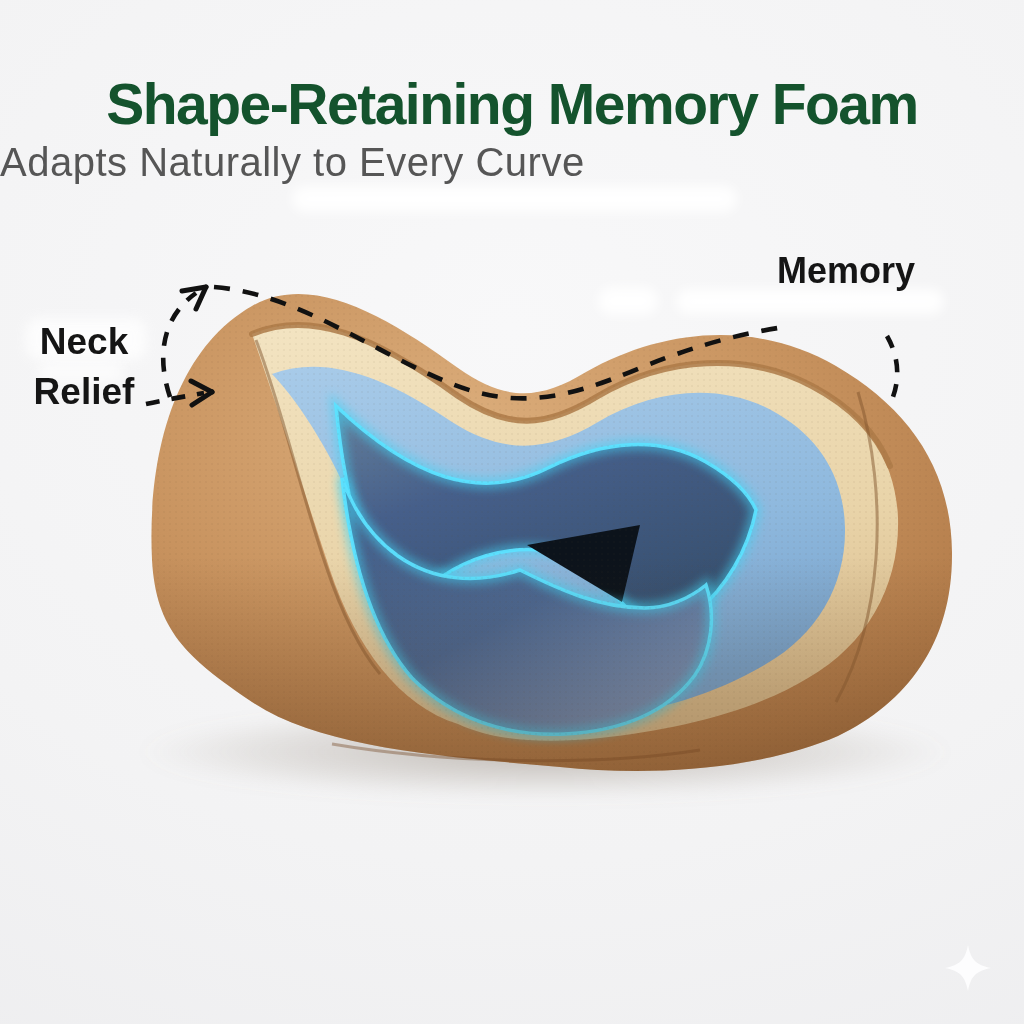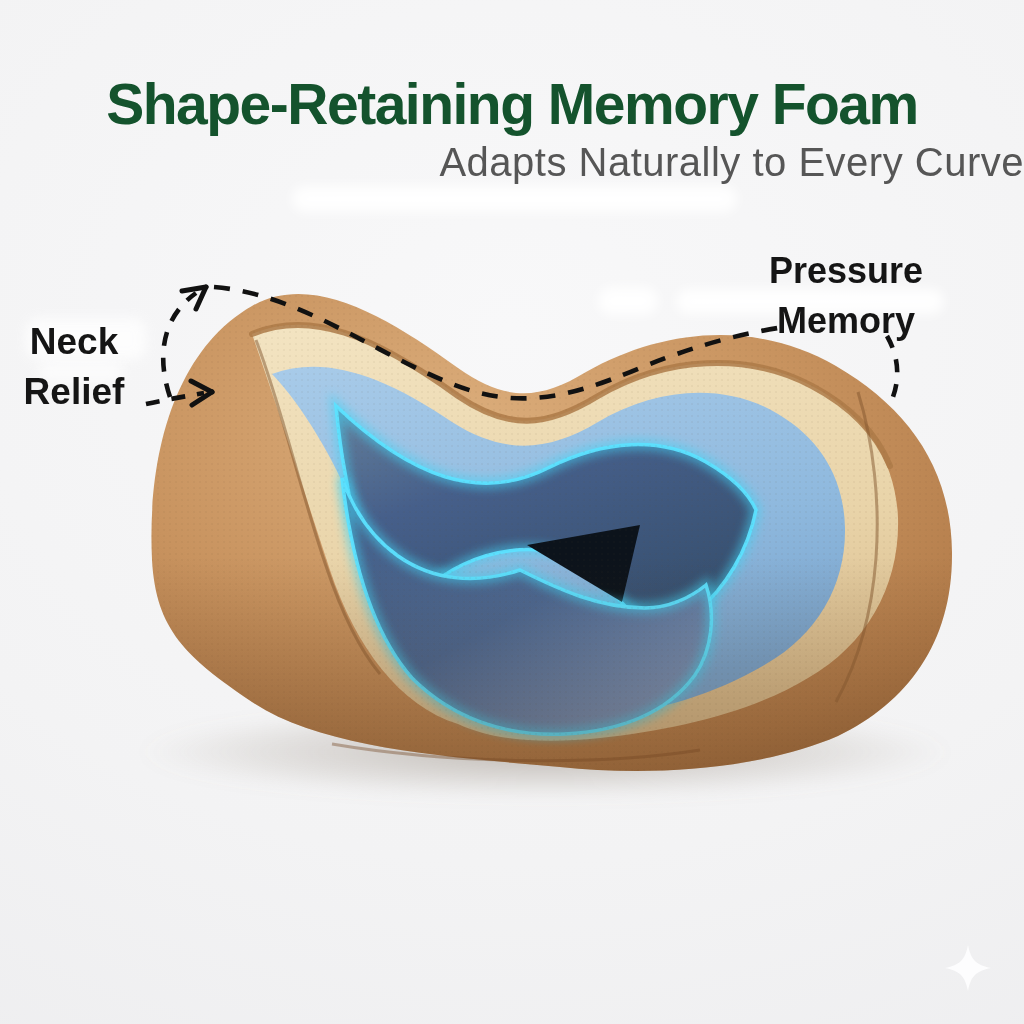--- a/index.html
+++ b/index.html
@@ -8,39 +8,39 @@
     font-family:"Liberation Sans",sans-serif;
     background:radial-gradient(120% 95% at 50% 32%, #f8f8f9 0%, #f3f3f4 55%, #ececee 100%);
   }
   .abs{position:absolute;}
   
   .title{
     left:0;top:71px;width:1024px;text-align:center;
     font-size:57px;font-weight:700;letter-spacing:-1.5px;color:#14532d;
   }
   .subtitle{
-    left:0;top:140px;width:1024px;text-align:right;
+    left:0;top:140px;width:1024px;text-align:left;
     font-size:40px;font-weight:400;letter-spacing:0.5px;color:#565656;
   }
   
   .ghost{
     background:rgba(255,255,255,0.92);
     filter:blur(6px);
     border-radius:14px;
   }
   .g1{left:292px;top:186px;width:445px;height:26px;}
   .g2{left:26px;top:318px;width:120px;height:42px;opacity:.85;}
   .g2b{left:38px;top:362px;width:86px;height:20px;opacity:.7;}
   .g3{left:676px;top:289px;width:268px;height:25px;}
   .g4{left:598px;top:287px;width:60px;height:28px;}
   
   .callout{
     font-weight:700;color:#151515;text-align:center;line-height:50px;
   }
-  .callout-left{left:18px;top:317px;width:112px;font-size:37px;}
+  .callout-left{left:28px;top:317px;width:112px;font-size:37px;}
   .callout-right{left:768px;top:246px;width:156px;font-size:36px;}
   
   svg.scene{left:0;top:0;}
   
   .logo{left:0;top:938px;width:180px;height:86px;}
   .sparkle{left:938px;top:938px;}
 </style>
 </head>
 <body>
 
@@ -262,21 +262,20 @@
 </svg>
 
 <div class="abs title">Shape-Retaining Memory Foam</div>
 <div class="abs subtitle">Adapts Naturally to Every Curve</div>
 
 <div class="abs callout callout-left">
   <div>Neck</div>
   <div>Relief</div>
 </div>
 <div class="abs callout callout-right">
-  <div>Pressure</div>
   <div>Memory</div>
 </div>
 
 <div class="abs logo">
   
   
 </div>
 
 <svg class="abs sparkle" width="60" height="60" viewBox="0 0 60 60">
   <path d="M 30 7 C 33 22 38 27 53 30 C 38 33 33 38 30 53 C 27 38 22 33 7 30 C 22 27 27 22 30 7 Z" fill="#fdfdfe"></path>

